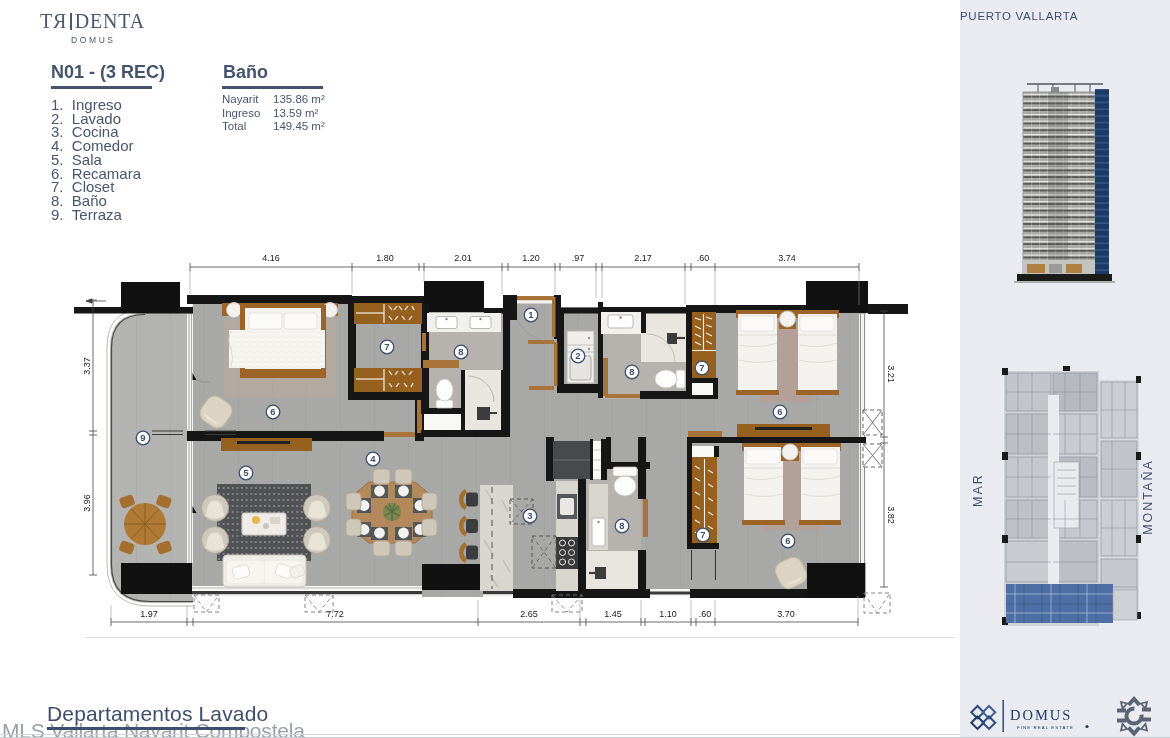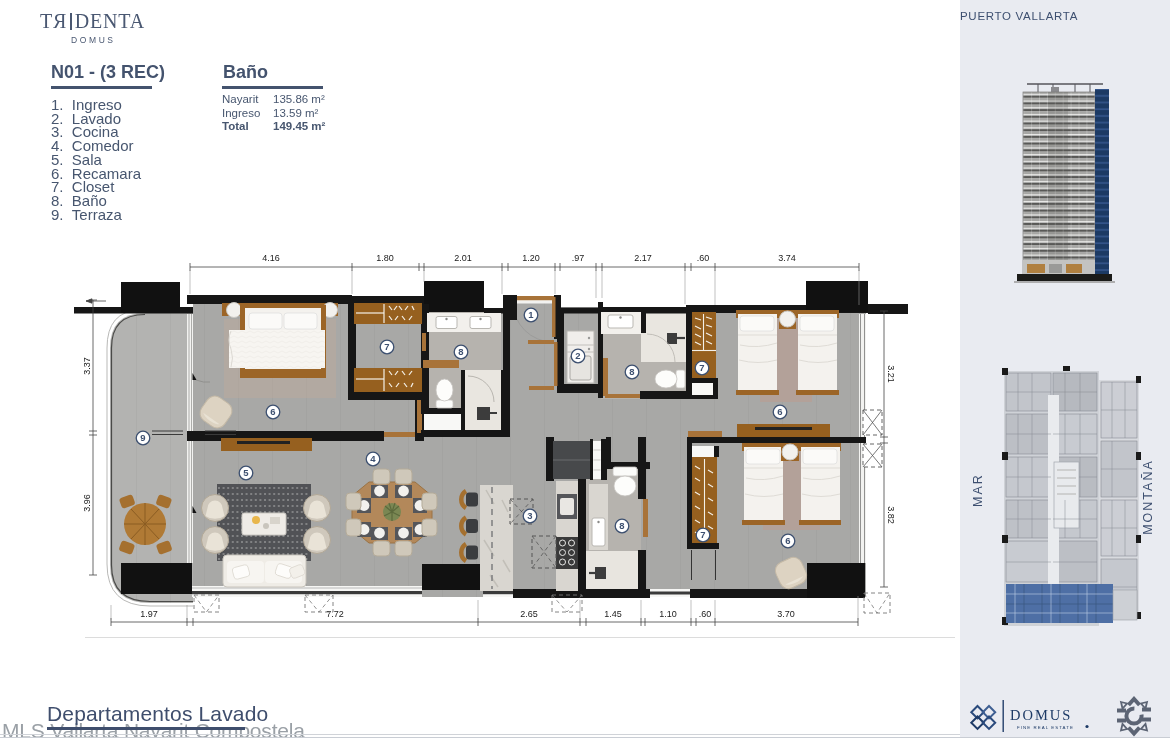--- a/index.html
+++ b/index.html
@@ -30,21 +30,21 @@
   <div>9.&nbsp;&nbsp;Terraza</div>
 </div>
 
 <div class="abs" style="left:223px;top:62px;font-size:18px;font-weight:bold;color:#44536e">Baño</div>
 
 <div class="abs" style="left:222px;top:86px;width:101px;height:2.5px;background:#44536e"></div>
 
 <div class="abs" style="left:222px;top:93px;font-size:11.5px;line-height:13.5px;color:#47566f;width:140px">
   <div><span style="display:inline-block;width:51px">Nayarit</span>135.86 m²</div>
   <div><span style="display:inline-block;width:51px">Ingreso</span>13.59 m²</div>
-  <div style="font-weight:bold"><span style="display:inline-block;width:51px">Total</span>149.45 m²</div>
+  <div style="font-weight:normal"><span style="display:inline-block;width:51px">Total</span>149.45 m²</div>
 </div>
 
 <svg id="plan" class="abs" style="left:0;top:0" width="1170" height="738" viewBox="0 0 1170 738">
 <defs>
 <pattern id="plank" width="34" height="60" patternUnits="userSpaceOnUse">
   <rect width="34" height="60" fill="none"></rect>
   <line x1="0" y1="0" x2="0" y2="60" stroke="#000" stroke-opacity="0.06" stroke-width="1"></line>
 </pattern>
 <pattern id="crinkle" width="8" height="5" patternUnits="userSpaceOnUse">
   <path d="M0,2 Q2,0 4,2 T8,2" stroke="#e2dfd9" fill="none" stroke-width="0.9"></path>

